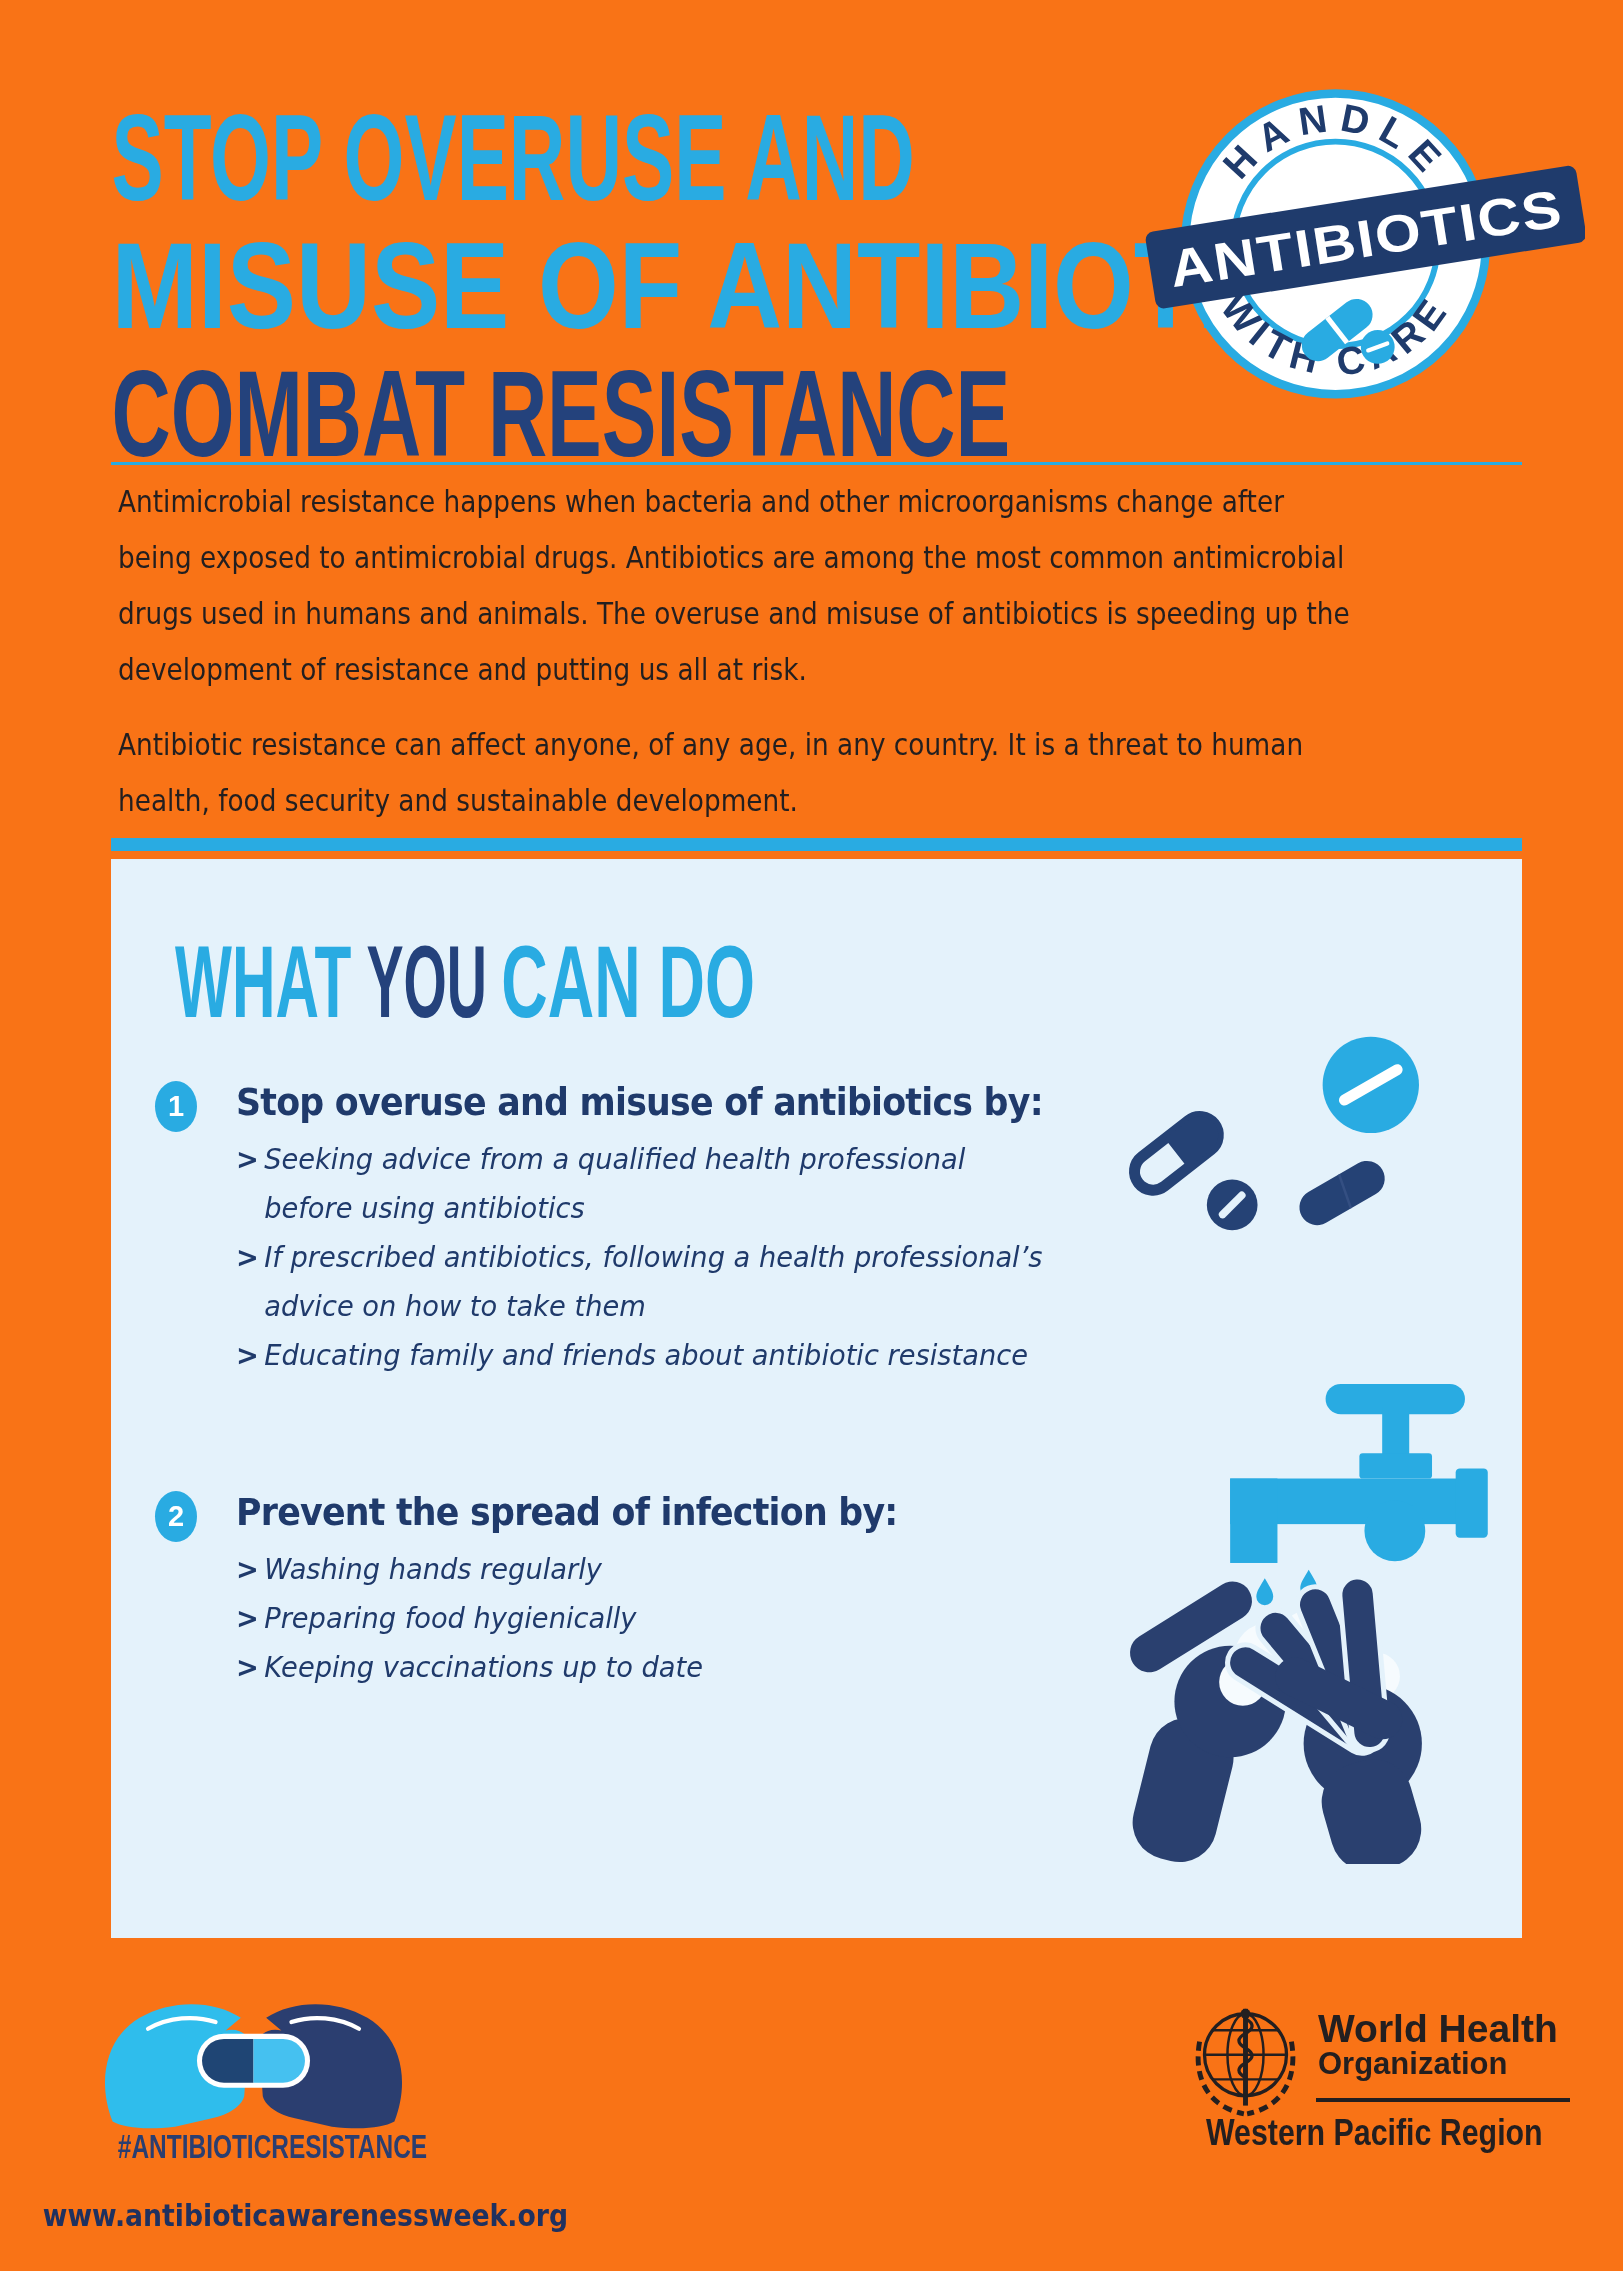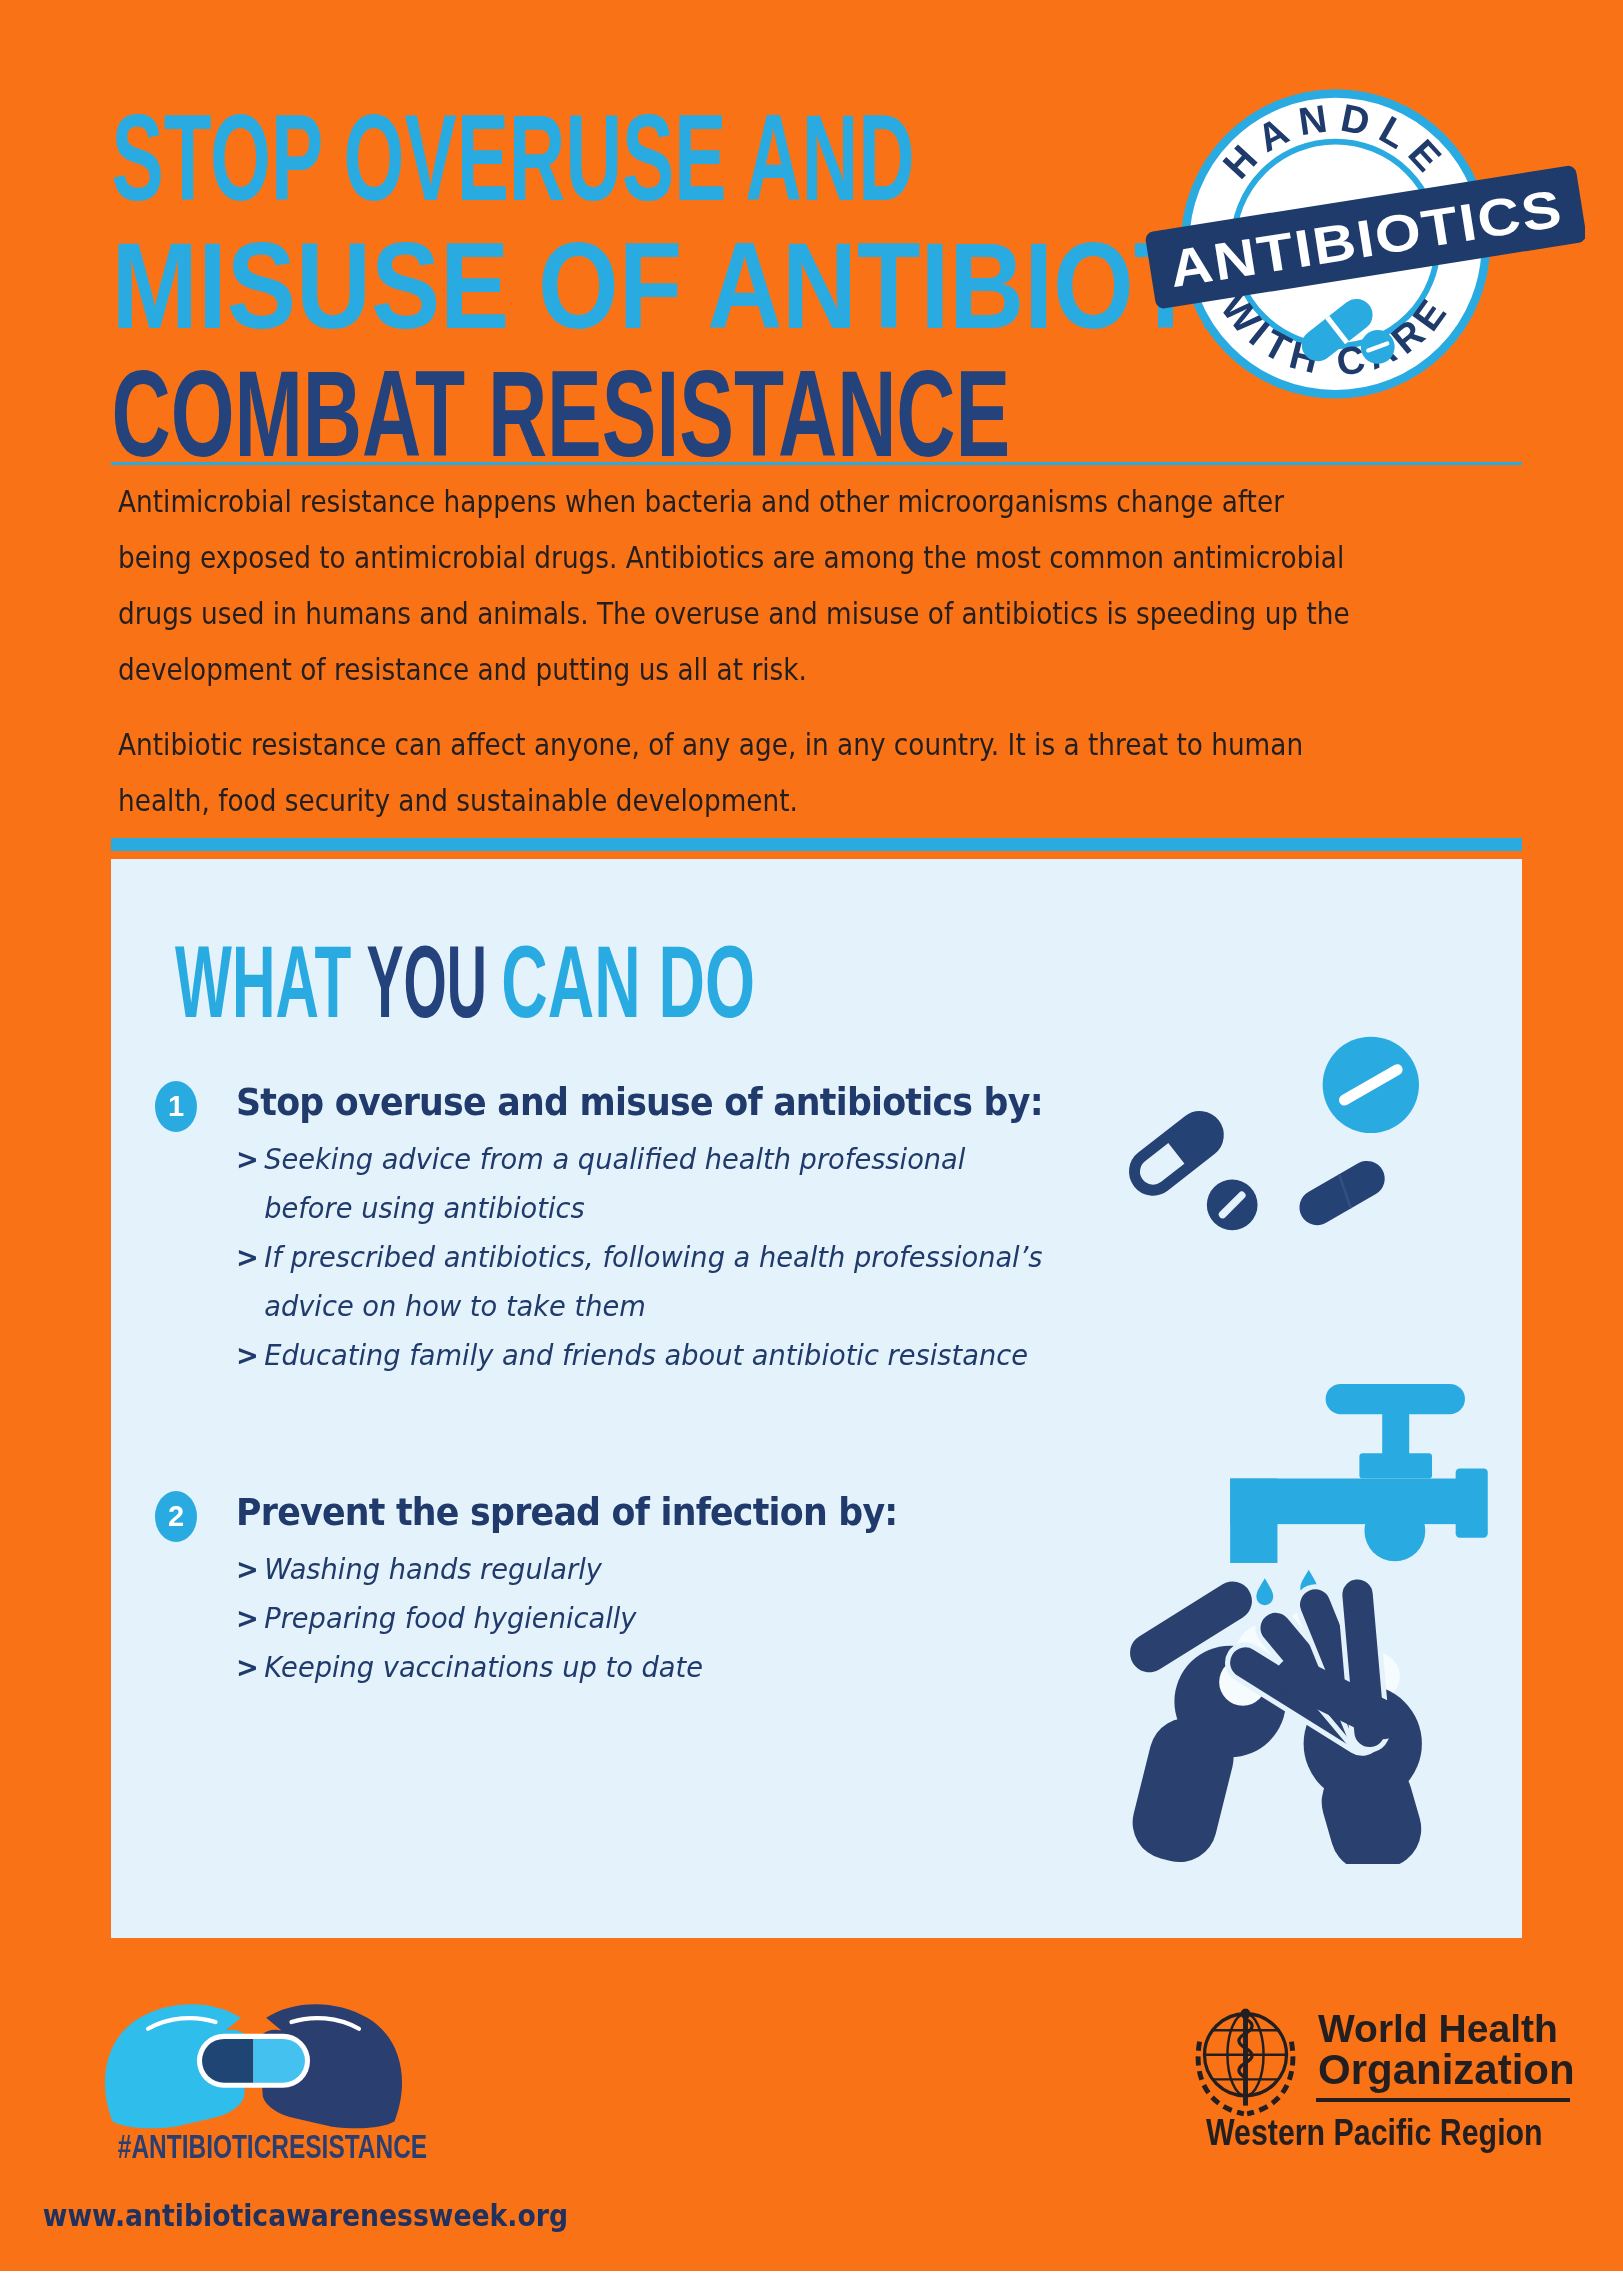--- a/index.html
+++ b/index.html
@@ -32,21 +32,21 @@
                font-size:37px;line-height:44px;letter-spacing:-0.8px;color:#1f3a6b;white-space:nowrap;}
   .bullet{display:flex;font-family:"DejaVu Sans",sans-serif;font-style:italic;
           font-size:29px;line-height:49px;color:#1f3a6b;}
   .bullet .mk{width:30px;font-weight:bold;flex:0 0 auto;}
   .bullet .bt{white-space:pre-line;}
 
   
   .who-block{left:1184px;top:1997px;width:423px;height:178px;color:#231f20;}
   .who-line{position:absolute;font-weight:bold;}
   .who-l1{left:134px;top:10px;font-size:39px;}
-  .who-l2{left:134px;top:49px;font-size:42px;}
+  .who-l2{left:134px;top:49px;font-size:31px;}
   .who-underline{position:absolute;left:132px;top:101px;width:254px;height:4.2px;background:#231f20;}
   .who-l3{left:22px;top:115px;font-size:37px;transform:scaleX(.82);transform-origin:left top;white-space:nowrap;}
 
   .url-row{left:0;top:2197px;width:1623px;text-align:left;}
   .url-text{display:inline-block;font-family:"DejaVu Sans",sans-serif;font-weight:bold;
             font-size:31px;color:#20315f;transform:scaleX(.86);}
   svg text{font-family:"Liberation Sans",sans-serif;}
 </style>
 </head>
 <body>

